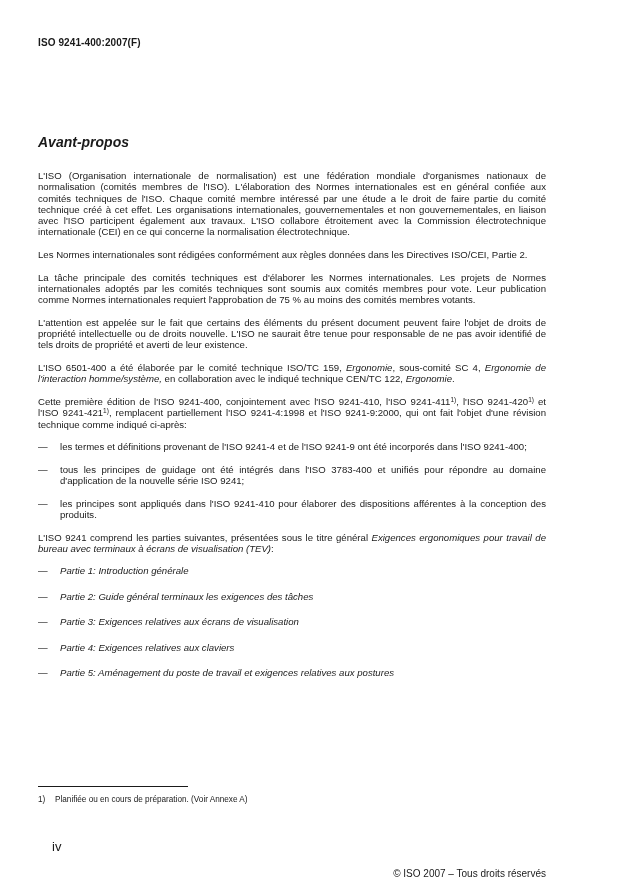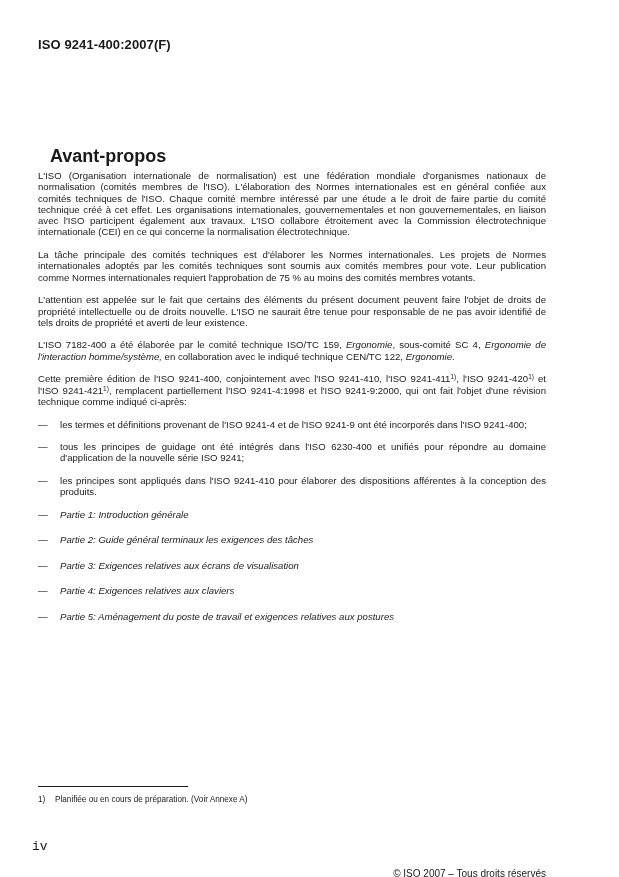--- a/index.html
+++ b/index.html
@@ -2,25 +2,25 @@
 <html><head>
   <meta charset="utf-8">
   <style>
     html, body { margin: 0; padding: 0; background: #ffffff; }
     body {
       width: 619px; height: 877px; position: relative; overflow: hidden;
       font-family: "Liberation Sans", sans-serif; color: #1a1a1a;
     }
     .page-header {
       position: absolute; left: 38px; top: 37px;
-      font-weight: bold; font-size: 13px; letter-spacing: 0.1px;
+      font-weight: bold; font-size: 10px; letter-spacing: 0.1px;
     }
     .title {
-      position: absolute; left: 38px; top: 134px; margin: 12px;
-      font-weight: bold; font-size: 18px;
+      position: absolute; left: 38px; top: 134px; margin: 0;
+      font-weight: bold; font-size: 14px; font-style: italic;
     }
     .body-text {
       position: absolute; left: 38px; top: 170px; width: 508px;
       font-size: 9.6px; line-height: 11.3px;
     }
     .body-text p {
       margin: 0 0 11.3px 0; text-align: justify;
     }
     .dash-item {
       display: flex; margin: 0 0 11.3px 0;
@@ -35,55 +35,57 @@
     .footnote-rule {
       position: absolute; left: 38px; top: 786px; width: 150px; height: 0;
       border-top: 1px solid #1a1a1a;
     }
     .footnote {
       position: absolute; left: 38px; top: 795px; font-size: 8.2px;
       display: flex;
     }
     .footnote .fn-mark { width: 17px; }
     .page-number {
-      position: absolute; left: 32px; top: 839px; font-size: 13px; font-family: Liberation Mono, monospace;
+      position: absolute; left: 52px; top: 839px; font-size: 13px;
     }
     .copyright {
       position: absolute; right: 73px; top: 840px; font-size: 10px; margin-top: 28px;
     }
   </style>
 </head>
 <body>
 
 <div class="page-header">ISO 9241-400:2007(F)</div>
 
 <h1 class="title">Avant-propos</h1>
 
 <div class="body-text">
   <p>L'ISO (Organisation internationale de normalisation) est une fédération mondiale d'organismes nationaux de normalisation (comités membres de l'ISO). L'élaboration des Normes internationales est en général confiée aux comités techniques de l'ISO. Chaque comité membre intéressé par une étude a le droit de faire partie du comité technique créé à cet effet. Les organisations internationales, gouvernementales et non gouvernementales, en liaison avec l'ISO participent également aux travaux. L'ISO collabore étroitement avec la Commission électrotechnique internationale (CEI) en ce qui concerne la normalisation électrotechnique.</p>
+  <p>Les Normes internationales sont rédigées conformément aux règles données dans les Directives ISO/CEI, Partie 2.</p>
   <p>La tâche principale des comités techniques est d'élaborer les Normes internationales. Les projets de Normes internationales adoptés par les comités techniques sont soumis aux comités membres pour vote. Leur publication comme Normes internationales requiert l'approbation de 75 % au moins des comités membres votants.</p>
   <p>L'attention est appelée sur le fait que certains des éléments du présent document peuvent faire l'objet de droits de propriété intellectuelle ou de droits nouvelle. L'ISO ne saurait être tenue pour responsable de ne pas avoir identifié de tels droits de propriété et averti de leur existence.</p>
-  <p><span>L'ISO 7182-400 a été élaborée par le comité technique ISO/TC 159, </span><i>Ergonomie</i><span>, sous-comité SC 4, </span><i>Ergonomie de l'interaction homme/système,</i><span> en collaboration avec le indiqué technique CEN/TC 122, </span><i>Ergonomie</i><span>.</span></p>
+  <p><span>L'ISO 6501-400 a été élaborée par le comité technique ISO/TC 159, </span><i>Ergonomie</i><span>, sous-comité SC 4, </span><i>Ergonomie de l'interaction homme/système,</i><span> en collaboration avec le indiqué technique CEN/TC 122, </span><i>Ergonomie</i><span>.</span></p>
   <p><span>Cette première édition de l'ISO 9241-400, conjointement avec l'ISO 9241-410, l'ISO 9241-411</span><sup>1)</sup><span>, l'ISO 9241-420</span><sup>1)</sup><span> et l'ISO 9241-421</span><sup>1)</sup><span>, remplacent partiellement l'ISO 9241-4:1998 et l'ISO 9241-9:2000, qui ont fait l'objet d'une révision technique comme indiqué ci-après:</span></p>
 
   <div class="revisions">
     <div class="dash-item">
       <span class="dash">—</span>
       <span class="dash-text">les termes et définitions provenant de l'ISO 9241-4 et de l'ISO 9241-9 ont été incorporés dans l'ISO 9241-400;</span>
     </div>
     <div class="dash-item">
       <span class="dash">—</span>
-      <span class="dash-text">tous les principes de guidage ont été intégrés dans l'ISO 6230-400 et unifiés pour répondre au domaine d'application de la nouvelle série ISO 9241;</span>
+      <span class="dash-text">tous les principes de guidage ont été intégrés dans l'ISO 3783-400 et unifiés pour répondre au domaine d'application de la nouvelle série ISO 9241;</span>
     </div>
     <div class="dash-item">
       <span class="dash">—</span>
       <span class="dash-text">les principes sont appliqués dans l'ISO 9241-410 pour élaborer des dispositions afférentes à la conception des produits.</span>
     </div>
   </div>
 
+  <p><span>L'ISO 9241 comprend les parties suivantes, présentées sous le titre général </span><i>Exigences ergonomiques pour travail de bureau avec terminaux à écrans de visualisation (TEV)</i><span>:</span></p>
 
   <div class="parts">
     <div class="dash-item">
       <span class="dash">—</span>
       <i class="dash-text">Partie 1: Introduction générale</i>
     </div>
     <div class="dash-item">
       <span class="dash">—</span>
       <i class="dash-text">Partie 2: Guide général terminaux les exigences des tâches</i>
     </div>

